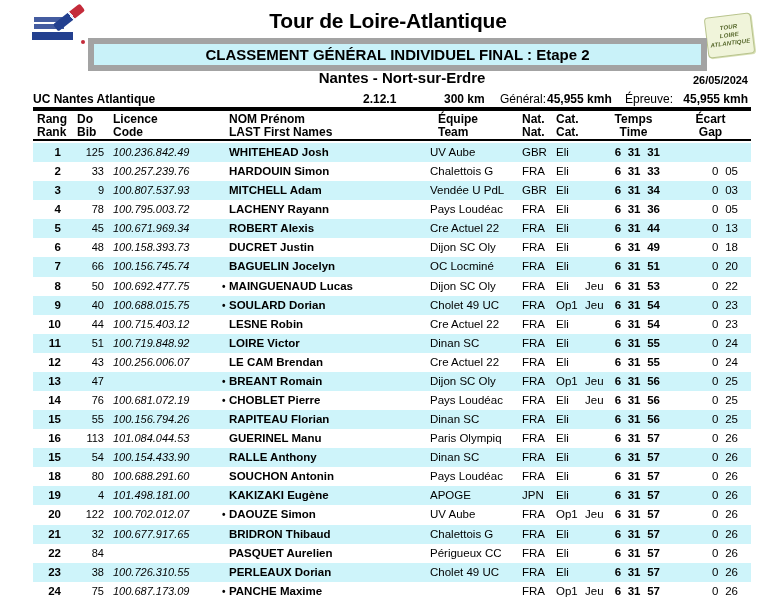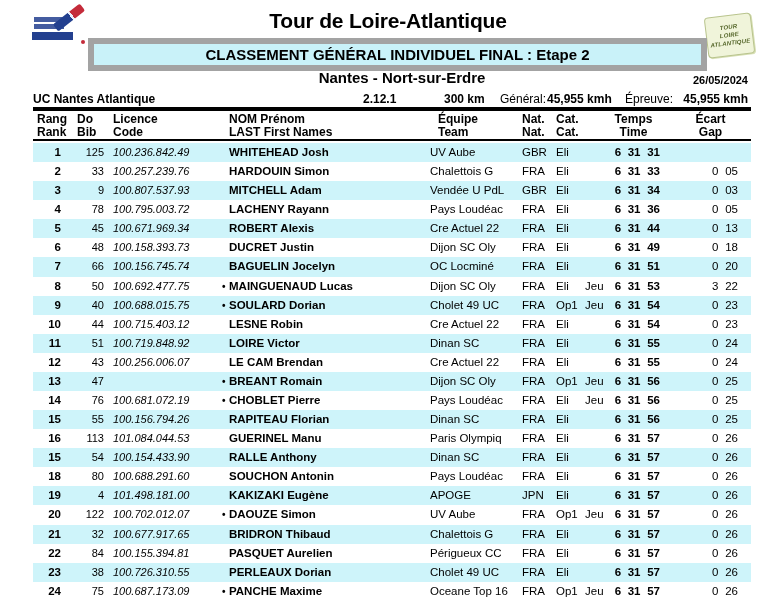--- a/index.html
+++ b/index.html
@@ -226,21 +226,21 @@
       <div class="trow">
         <div class="cell c-rank">8</div>
         <div class="cell c-bib">50</div>
         <div class="cell c-lic">100.692.477.75</div>
         <div class="cell c-name"><span class="bullet">•</span>MAINGUENAUD Lucas</div>
         <div class="cell c-team">Dijon SC Oly</div>
         <div class="cell c-nat">FRA</div>
         <div class="cell c-cat">Eli</div>
         <div class="cell c-jeu">Jeu</div>
         <div class="cell c-time">6 31 53</div>
-        <div class="cell c-gap">3 22</div>
+        <div class="cell c-gap">0 22</div>
       </div>
       <div class="trow alt">
         <div class="cell c-rank">9</div>
         <div class="cell c-bib">40</div>
         <div class="cell c-lic">100.688.015.75</div>
         <div class="cell c-name"><span class="bullet">•</span>SOULARD Dorian</div>
         <div class="cell c-team">Cholet 49 UC</div>
         <div class="cell c-nat">FRA</div>
         <div class="cell c-cat">Op1</div>
         <div class="cell c-jeu">Jeu</div>
@@ -386,21 +386,20 @@
         <div class="cell c-team">Chalettois G</div>
         <div class="cell c-nat">FRA</div>
         <div class="cell c-cat">Eli</div>
         <div class="cell c-jeu"></div>
         <div class="cell c-time">6 31 57</div>
         <div class="cell c-gap">0 26</div>
       </div>
       <div class="trow">
         <div class="cell c-rank">22</div>
         <div class="cell c-bib">84</div>
-        <div class="cell c-lic">100.155.394.81</div>
         <div class="cell c-name">PASQUET Aurelien</div>
         <div class="cell c-team">Périgueux CC</div>
         <div class="cell c-nat">FRA</div>
         <div class="cell c-cat">Eli</div>
         <div class="cell c-jeu"></div>
         <div class="cell c-time">6 31 57</div>
         <div class="cell c-gap">0 26</div>
       </div>
       <div class="trow alt">
         <div class="cell c-rank">23</div>
@@ -412,21 +411,20 @@
         <div class="cell c-cat">Eli</div>
         <div class="cell c-jeu"></div>
         <div class="cell c-time">6 31 57</div>
         <div class="cell c-gap">0 26</div>
       </div>
       <div class="trow">
         <div class="cell c-rank">24</div>
         <div class="cell c-bib">75</div>
         <div class="cell c-lic">100.687.173.09</div>
         <div class="cell c-name"><span class="bullet">•</span>PANCHE Maxime</div>
-        <div class="cell c-team">Oceane Top 16</div>
         <div class="cell c-nat">FRA</div>
         <div class="cell c-cat">Op1</div>
         <div class="cell c-jeu">Jeu</div>
         <div class="cell c-time">6 31 57</div>
         <div class="cell c-gap">0 26</div>
       </div>
     </div>
 
 </div>
 

